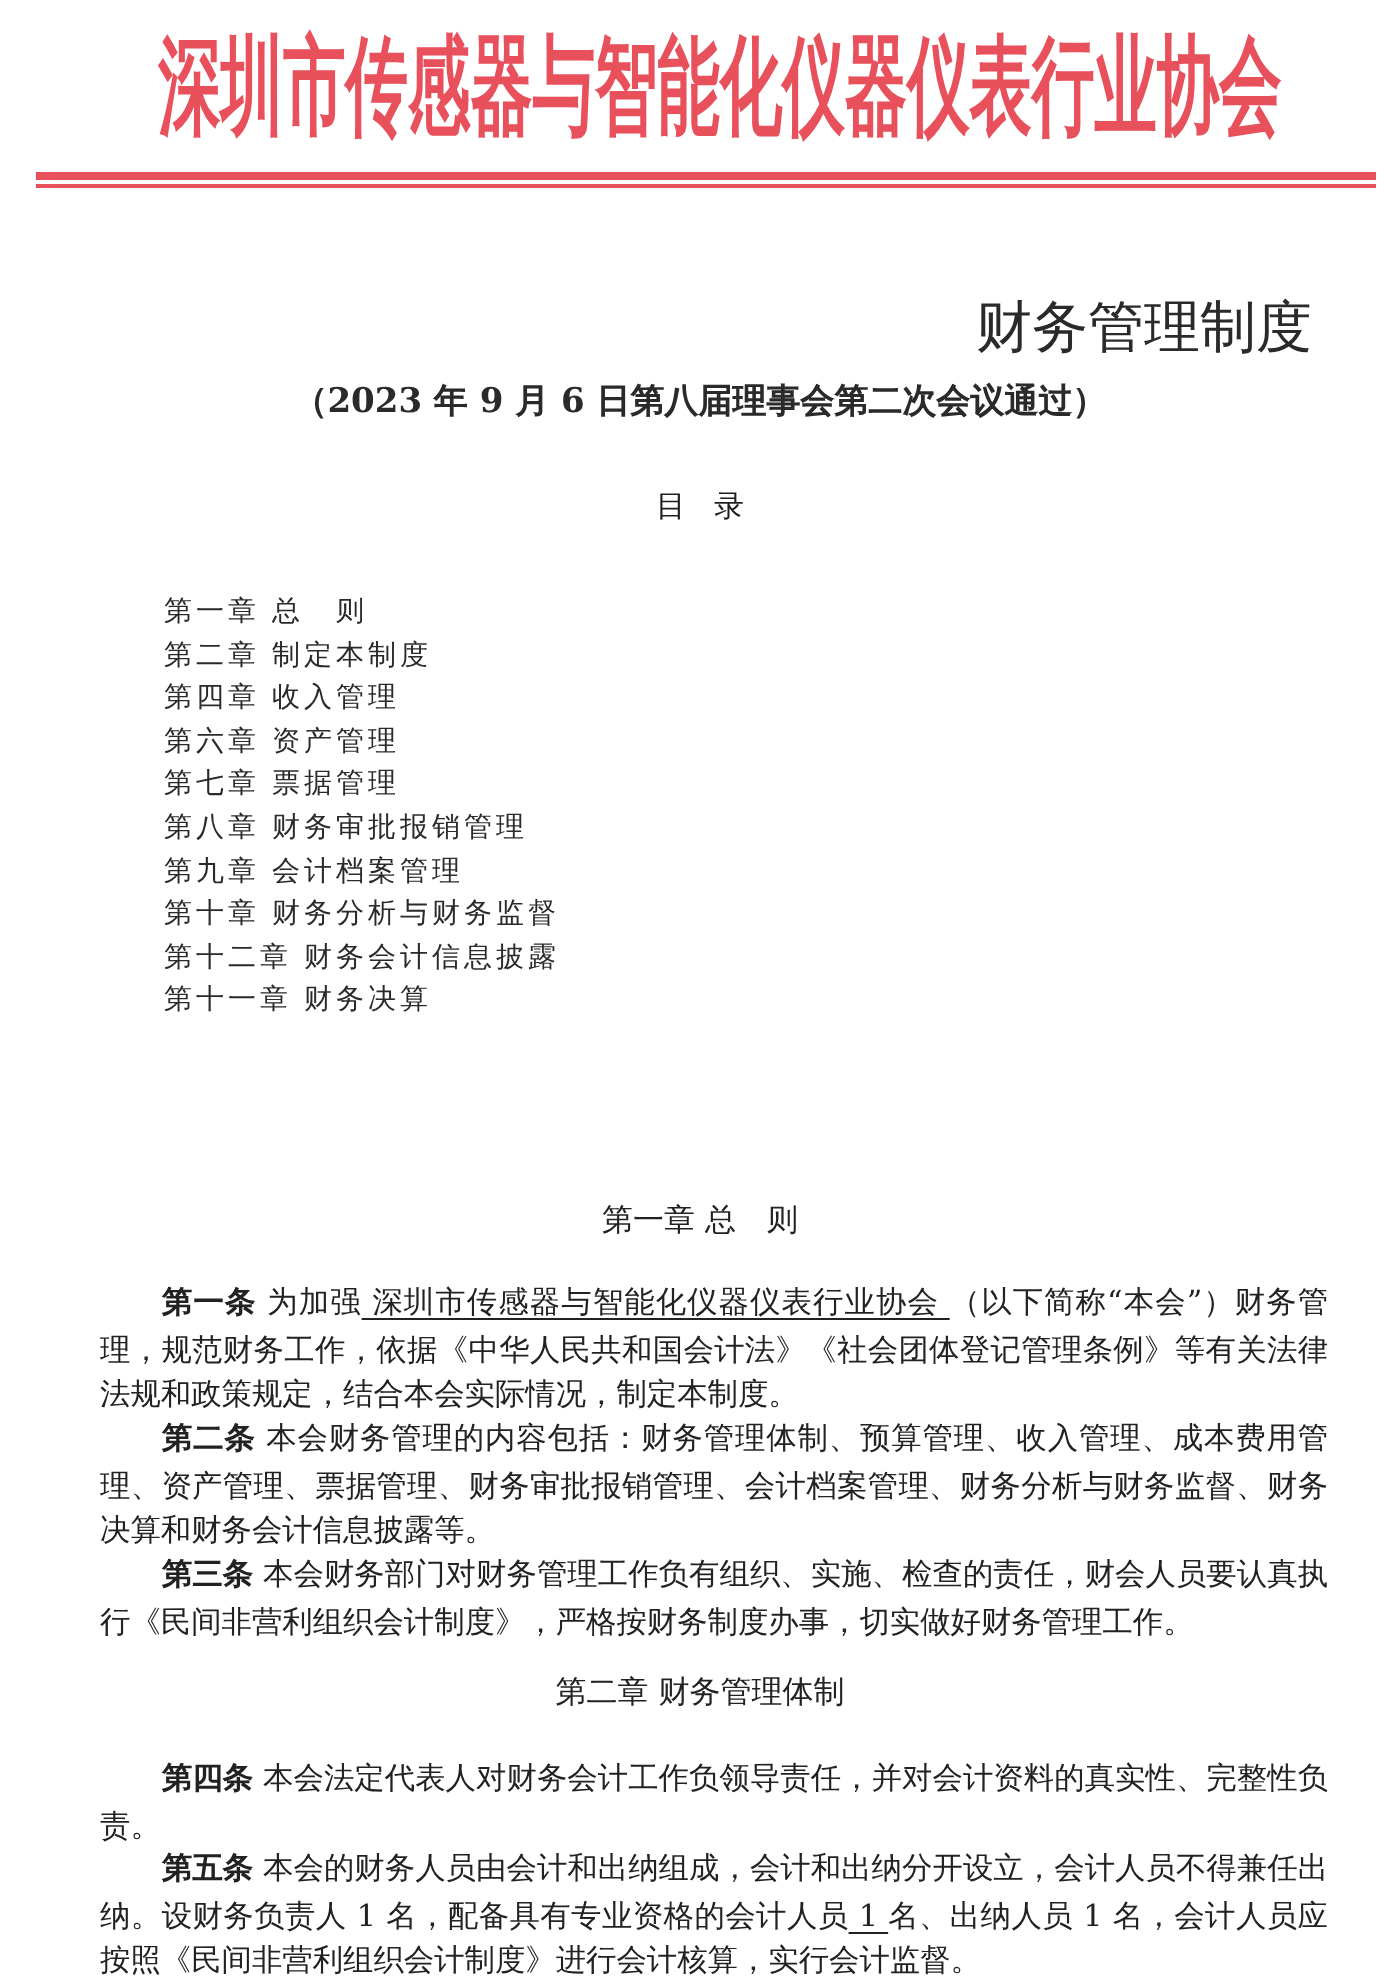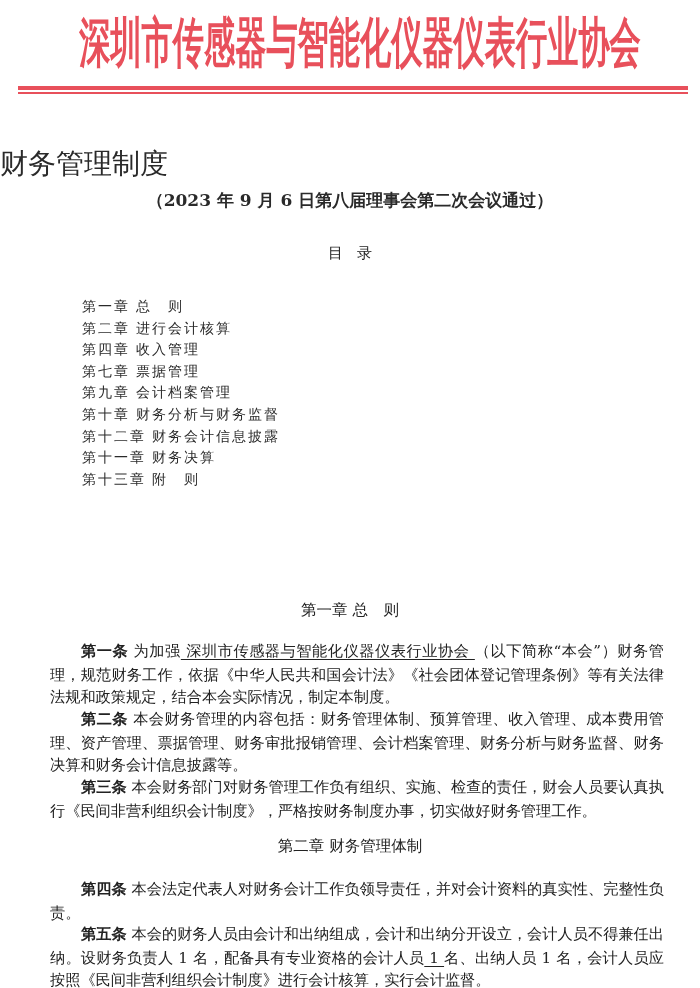--- a/index.html
+++ b/index.html
@@ -6,21 +6,21 @@
   body { width: 700px; height: 988px; position: relative; overflow: hidden;
          font-family: "DejaVu Serif", "Liberation Serif", serif; color: #1e1e1e; }
   .letterhead { position: absolute; left: 0; top: 4px; width: 700px; text-align: center; }
   .org-name { display: inline-block; font-family: "DejaVu Serif", serif; font-weight: bold;
               color: #e8505b; font-size: 40px; letter-spacing: 0px;
               transform: scaleX(0.78) scaleY(1.35); transform-origin: center top;
               white-space: nowrap; margin-top: 2px; }
   .rule-thick { position: absolute; left: 18px; width: 670px; top: 86px; height: 4px; background: #e8505b; }
   .rule-thin { position: absolute; left: 18px; width: 670px; top: 92px; height: 1.5px; background: #e8505b; }
 
-  .doc-title { position: absolute; top: 145px; left: 0; width: 656px; text-align: left;
+  .doc-title { position: absolute; top: 145px; left: 0; width: 656px; text-align: right;
                font-size: 28px; color: #2a2a2a; }
   .doc-subtitle { position: absolute; top: 189px; left: 0; width: 700px; text-align: center;
                   font-size: 17px; color: #2a2a2a; font-weight: bold; }
   .toc-heading { position: absolute; top: 244px; left: 0; width: 700px; text-align: center;
                  font-size: 15px; letter-spacing: 14px; padding-left: 14px; box-sizing: border-box; font-family: Liberation Mono, monospace; }
   .toc { position: absolute; top: 296px; left: 82px; margin: 0; padding: 0; list-style: none; }
   .toc li { height: 21.6px; font-size: 14px; line-height: 21.6px; letter-spacing: 2px; color: #2a2a2a; white-space: nowrap; }
   .toc .num { display: inline-block; margin-right: 6px; }
 
   .chapter-heading { position: absolute; left: 0; width: 700px; text-align: center;
@@ -46,28 +46,29 @@
 </div>
 <div class="rule-thick"></div>
 <div class="rule-thin"></div>
 
 <div class="doc-title">财务管理制度</div>
 <div class="doc-subtitle">（2023 年 9 月 6 日第八届理事会第二次会议通过）</div>
 
 <div class="toc-heading">目录</div>
 <ul class="toc">
   <li><span class="num">第一章</span><span>总　则</span></li>
-  <li><span class="num">第二章</span><span>进行会计核算</span></li>
+  <li><span class="num">第二章</span><span>制定本制度</span></li>
   <li><span class="num">第四章</span><span>收入管理</span></li>
+  <li><span class="num">第六章</span><span>资产管理</span></li>
   <li><span class="num">第七章</span><span>票据管理</span></li>
+  <li><span class="num">第八章</span><span>财务审批报销管理</span></li>
   <li><span class="num">第九章</span><span>会计档案管理</span></li>
   <li><span class="num">第十章</span><span>财务分析与财务监督</span></li>
   <li><span class="num">第十二章</span><span>财务会计信息披露</span></li>
   <li><span class="num">第十一章</span><span>财务决算</span></li>
-  <li><span class="num">第十三章</span><span>附　则</span></li>
 </ul>
 
 <div class="chapter-heading ch1">第一章 总　则</div>
 
 <p class="para p1"><span class="art">第一条</span><span> 为加强</span><span class="ul"> 深圳市传感器与智能化仪器仪表行业协会 </span><span>（以下简称“本会”）财务管理，规范财务工作，依据《中华人民共和国会计法》《社会团体登记管理条例》等有关法律法规和政策规定，结合本会实际情况，制定本制度。</span></p>
 
 <p class="para p2"><span class="art">第二条</span><span> 本会财务管理的内容包括：财务管理体制、预算管理、收入管理、成本费用管理、资产管理、票据管理、财务审批报销管理、会计档案管理、财务分析与财务监督、财务决算和财务会计信息披露等。</span></p>
 
 <p class="para p3"><span class="art">第三条</span><span> 本会财务部门对财务管理工作负有组织、实施、检查的责任，财会人员要认真执行《民间非营利组织会计制度》，严格按财务制度办事，切实做好财务管理工作。</span></p>
 

